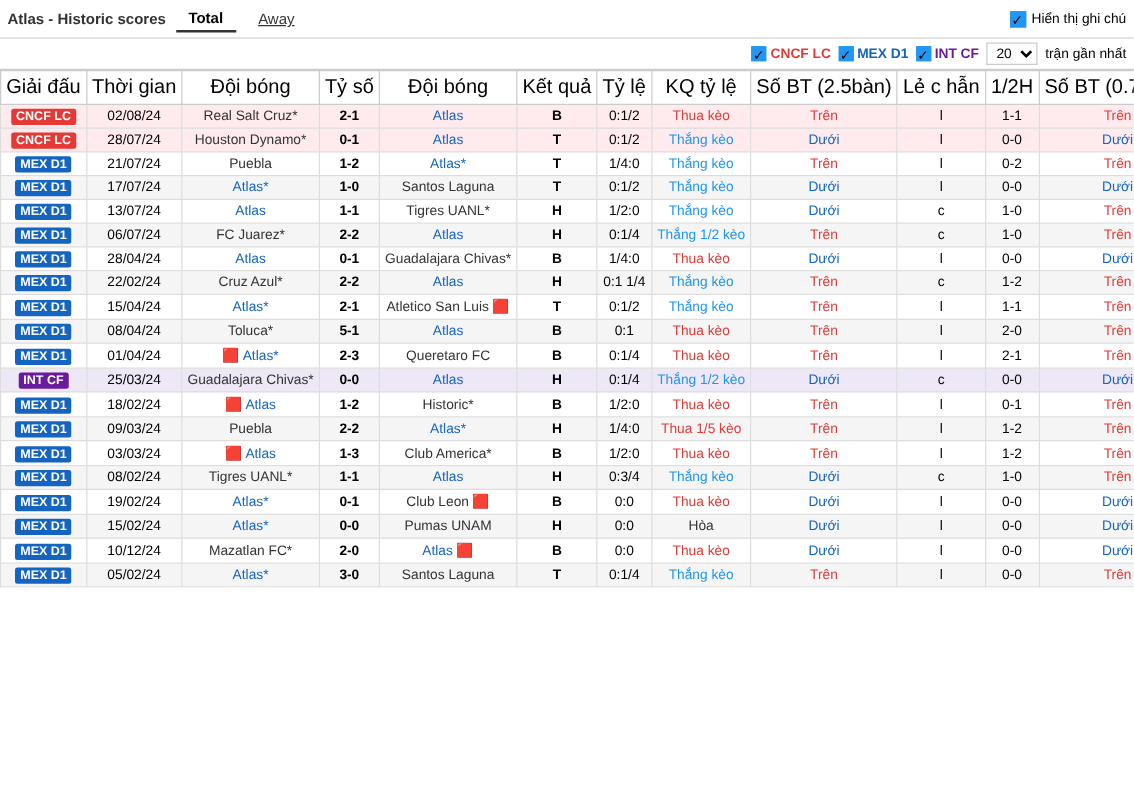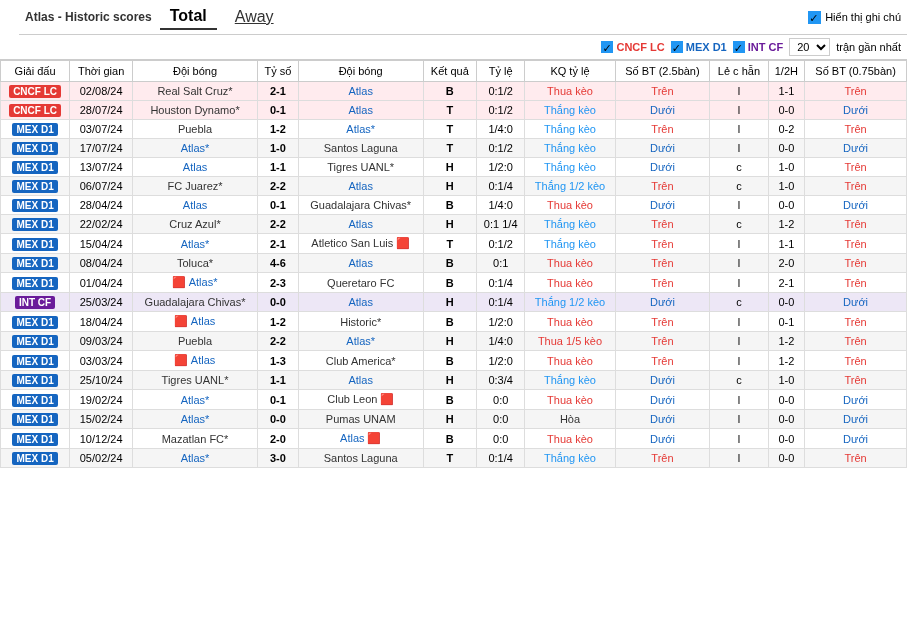--- a/index.html
+++ b/index.html
@@ -1,40 +1,40 @@
 <!DOCTYPE html>
 <html><head>
   <meta charset="utf-8">
   <style>
     * { margin: 0; padding: 0; box-sizing: border-box; }
     body { font-family: Arial, sans-serif; font-size: 11px; background: #fff; width: 907px; }
     
     .header-bar {
       display: flex; align-items: center; background: #fff; border-bottom: 1px solid #ccc;
-      padding: 4px 6px; gap: 8px; margin-left: 19px;
+      padding: 4px 6px; gap: 8px;
     }
     .header-title { font-weight: bold; font-size: 12px; color: #333; }
-    .tab { padding: 3px 10px; cursor: pointer; font-size: 16px; }
+    .tab { padding: 3px 10px; cursor: pointer; font-size: 12px; }
     .tab.active { border-bottom: 2px solid #333; font-weight: bold; }
     .tab-underline { text-decoration: underline; color: #333; }
     .spacer { flex: 1; }
     .show-notes { display: flex; align-items: center; gap: 4px; font-size: 11px; }
     .checkbox-blue { width: 13px; height: 13px; background: #2196F3; border: 1px solid #2196F3; display: inline-block; }
     
     .filter-bar {
       display: flex; align-items: center; justify-content: flex-end;
       background: #fff; padding: 3px 6px; border-bottom: 1px solid #ccc; gap: 6px;
     }
     .filter-item { display: flex; align-items: center; gap: 3px; font-size: 11px; }
     .cb-checked { width: 12px; height: 12px; background: #2196F3; border: 1px solid #2196F3; display: inline-block; }
     .select-box { border: 1px solid #ccc; padding: 1px 3px; font-size: 11px; background: #fff; }
     
     table { width: 100%; border-collapse: collapse; }
     thead tr { background: #e8e8e8; }
-    th { padding: 4px 4px; text-align: center; font-size: 11px; font-weight: normal; border: 1px solid #ccc; white-space: nowrap; }
+    th { padding: 4px 4px; text-align: center; font-size: 16px; font-weight: normal; border: 1px solid #ccc; white-space: nowrap; }
     td { padding: 3px 4px; text-align: center; font-size: 11px; border: 1px solid #ddd; white-space: nowrap; }
     
     tr:nth-child(even) { background: #f9f9f9; }
     tr:nth-child(odd) { background: #fff; }
     
     .badge-cncf { background: #e53935; color: #fff; padding: 1px 4px; border-radius: 2px; font-size: 10px; font-weight: bold; }
     .badge-mex { background: #1565C0; color: #fff; padding: 1px 4px; border-radius: 2px; font-size: 10px; font-weight: bold; }
     .badge-int { background: #6a1b9a; color: #fff; padding: 1px 4px; border-radius: 2px; font-size: 10px; font-weight: bold; }
   </style>
 </head>
@@ -117,21 +117,21 @@
     <td style="font-weight:bold;">T</td>
     <td>0:1/2</td>
     <td style="color:#2196F3;">Thắng kèo</td>
     <td style="color:#1565C0;">Dưới</td>
     <td>l</td>
     <td>0-0</td>
     <td style="color:#1565C0;">Dưới</td>
   </tr>
       <tr style="background: rgb(255, 255, 255);">
     <td><span class="badge-mex">MEX D1</span></td>
-    <td>03/07/24</td>
+    <td>21/07/24</td>
     <td style="color:#333;">Puebla</td>
     <td style="font-weight:bold;">1-2</td>
     <td style="color:#1565C0;">Atlas*</td>
     <td style="font-weight:bold;">T</td>
     <td>1/4:0</td>
     <td style="color:#2196F3;">Thắng kèo</td>
     <td style="color:#e53935;">Trên</td>
     <td>l</td>
     <td>0-2</td>
     <td style="color:#e53935;">Trên</td>
@@ -217,21 +217,21 @@
     <td style="color:#2196F3;">Thắng kèo</td>
     <td style="color:#e53935;">Trên</td>
     <td>l</td>
     <td>1-1</td>
     <td style="color:#e53935;">Trên</td>
   </tr>
       <tr style="background: rgb(245, 245, 245);">
     <td><span class="badge-mex">MEX D1</span></td>
     <td>08/04/24</td>
     <td style="color:#333;">Toluca*</td>
-    <td style="font-weight:bold;">4-6</td>
+    <td style="font-weight:bold;">5-1</td>
     <td style="color:#1565C0;">Atlas</td>
     <td style="font-weight:bold;">B</td>
     <td>0:1</td>
     <td style="color:#e53935;">Thua kèo</td>
     <td style="color:#e53935;">Trên</td>
     <td>l</td>
     <td>2-0</td>
     <td style="color:#e53935;">Trên</td>
   </tr>
       <tr style="background: rgb(255, 255, 255);">
@@ -257,21 +257,21 @@
     <td style="font-weight:bold;">H</td>
     <td>0:1/4</td>
     <td style="color:#2196F3;">Thắng 1/2 kèo</td>
     <td style="color:#1565C0;">Dưới</td>
     <td>c</td>
     <td>0-0</td>
     <td style="color:#1565C0;">Dưới</td>
   </tr>
       <tr style="background: rgb(255, 255, 255);">
     <td><span class="badge-mex">MEX D1</span></td>
-    <td>18/04/24</td>
+    <td>18/02/24</td>
     <td style="color:#1565C0;">🟥 Atlas</td>
     <td style="font-weight:bold;">1-2</td>
     <td style="color:#333;">Historic*</td>
     <td style="font-weight:bold;">B</td>
     <td>1/2:0</td>
     <td style="color:#e53935;">Thua kèo</td>
     <td style="color:#e53935;">Trên</td>
     <td>l</td>
     <td>0-1</td>
     <td style="color:#e53935;">Trên</td>
@@ -299,21 +299,21 @@
     <td style="font-weight:bold;">B</td>
     <td>1/2:0</td>
     <td style="color:#e53935;">Thua kèo</td>
     <td style="color:#e53935;">Trên</td>
     <td>l</td>
     <td>1-2</td>
     <td style="color:#e53935;">Trên</td>
   </tr>
       <tr style="background: rgb(245, 245, 245);">
     <td><span class="badge-mex">MEX D1</span></td>
-    <td>25/10/24</td>
+    <td>08/02/24</td>
     <td style="color:#333;">Tigres UANL*</td>
     <td style="font-weight:bold;">1-1</td>
     <td style="color:#1565C0;">Atlas</td>
     <td style="font-weight:bold;">H</td>
     <td>0:3/4</td>
     <td style="color:#2196F3;">Thắng kèo</td>
     <td style="color:#1565C0;">Dưới</td>
     <td>c</td>
     <td>1-0</td>
     <td style="color:#e53935;">Trên</td>

